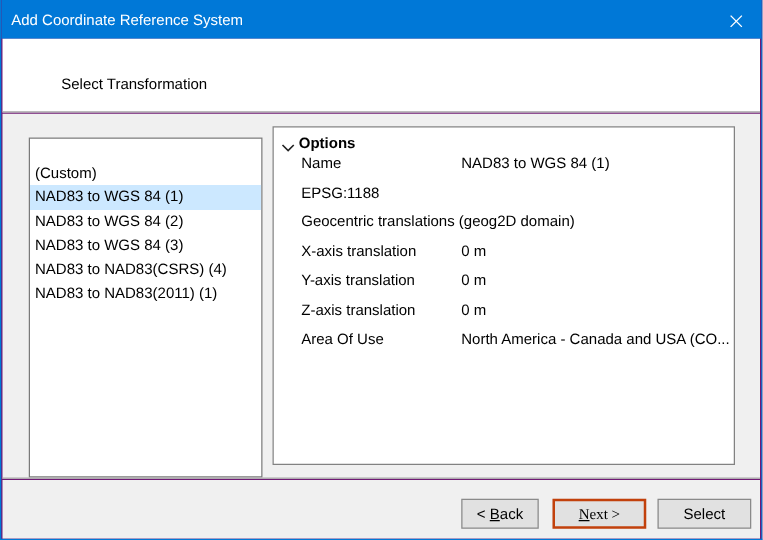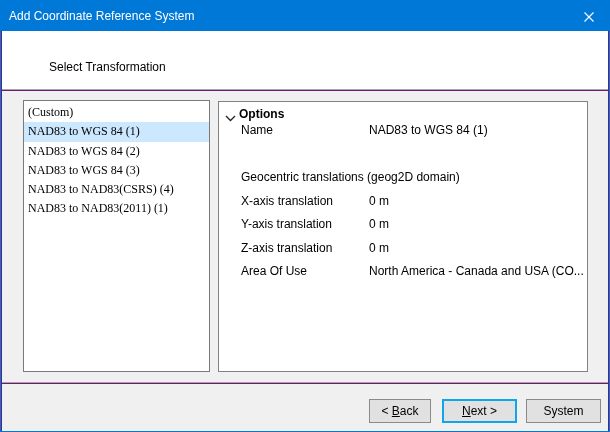--- a/index.html
+++ b/index.html
@@ -32,23 +32,23 @@
     position:absolute; top:31px; left:1px; right:1px; height:59px;
     background:#ffffff; border-bottom:1px solid #a5a5a5;
   }
   .header .step-title { position:absolute; left:47px; top:29px; white-space:nowrap; }
   
   .page {
     position:absolute; top:91px; left:1px; right:1px; height:292px;
     background:#f0f0f0; border-bottom:1px solid #a5a5a5;
   }
   .listbox {
-    position:absolute; left:21px; top:9px; width:187px; height:272px;
+    position:absolute; left:21px; top:19px; width:187px; height:272px;
     background:#fff; border:1px solid #7a7a7a;
-    padding-top:2px; overflow:hidden;font-family:Liberation Serif, serif;
+    padding-top:18px; overflow:hidden;
   }
   .li { height:19.3px; line-height:19.3px; padding-left:4px; white-space:nowrap; overflow:hidden; }
   .li.selected { background:#cce8ff; }
   .options {
     position:absolute; left:216px; top:10px; width:370px; height:271px;
     background:#fff; border:1px solid #828282; overflow:hidden;text-decoration:underline;
   }
   .opt-header { position:absolute; top:4px; left:0; right:0; height:18px; }
   .opt-header .chev { position:absolute; left:6px; top:5px; display:block; }
   .opt-header .opt-title { position:absolute; left:20px; top:1px; font-weight:bold; }
@@ -62,21 +62,21 @@
   
   .footer { position:absolute; top:384px; left:1px; right:1px; bottom:0; background:#f0f0f0;padding-left:48px; }
   .btn {
     position:absolute; top:15px; height:24px;
     background:#e1e1e1; border:1px solid #8a8a8a;
     font-family:inherit; font-size:12px; color:#000;
     padding:0; text-align:center;
   }
   .btn .mn { text-decoration:underline; }
   .btn-back { left:367px; width:62px; }
-  .btn-next { left:440px; width:75px; border:2px solid #0ea5e9; }
+  .btn-next { left:440px; width:75px; border:2px solid #c2410c;font-family:Liberation Serif, serif; }
   .btn-cancel { left:524px; width:75px; }
 </style>
 </head>
 <body>
 
 <div class="window">
 
   <div class="titlebar">
     <span class="title">Add Coordinate Reference System</span>
     <span class="close-btn">
@@ -112,20 +112,21 @@
           </svg>
         </span>
         <span class="opt-title">Options</span>
       </div>
       <div class="opt-rows">
         <div class="opt-row">
           <span class="opt-label">Name</span>
             <span class="opt-value">NAD83 to WGS 84 (1)</span>
         </div>
         <div class="opt-row">
+            <span class="opt-value">EPSG:1188</span>
         </div>
         <div class="opt-row">
             <span class="opt-value">Geocentric translations (geog2D domain)</span>
         </div>
         <div class="opt-row">
           <span class="opt-label">X-axis translation</span>
             <span class="opt-value">0 m</span>
         </div>
         <div class="opt-row">
           <span class="opt-label">Y-axis translation</span>
@@ -140,16 +141,16 @@
             <span class="opt-value">North America - Canada and USA (CO...</span>
         </div>
       </div>
     </div>
 
   </div>
 
   <div class="footer">
     <button class="btn btn-back"><span>&lt; </span><span class="mn">B</span><span>ack</span></button>
     <button class="btn btn-next"><span class="mn">N</span><span>ext &gt;</span></button>
-    <button class="btn btn-cancel"><span>System</span></button>
+    <button class="btn btn-cancel"><span>Select</span></button>
   </div>
 
 </div>
 
 </body></html>

